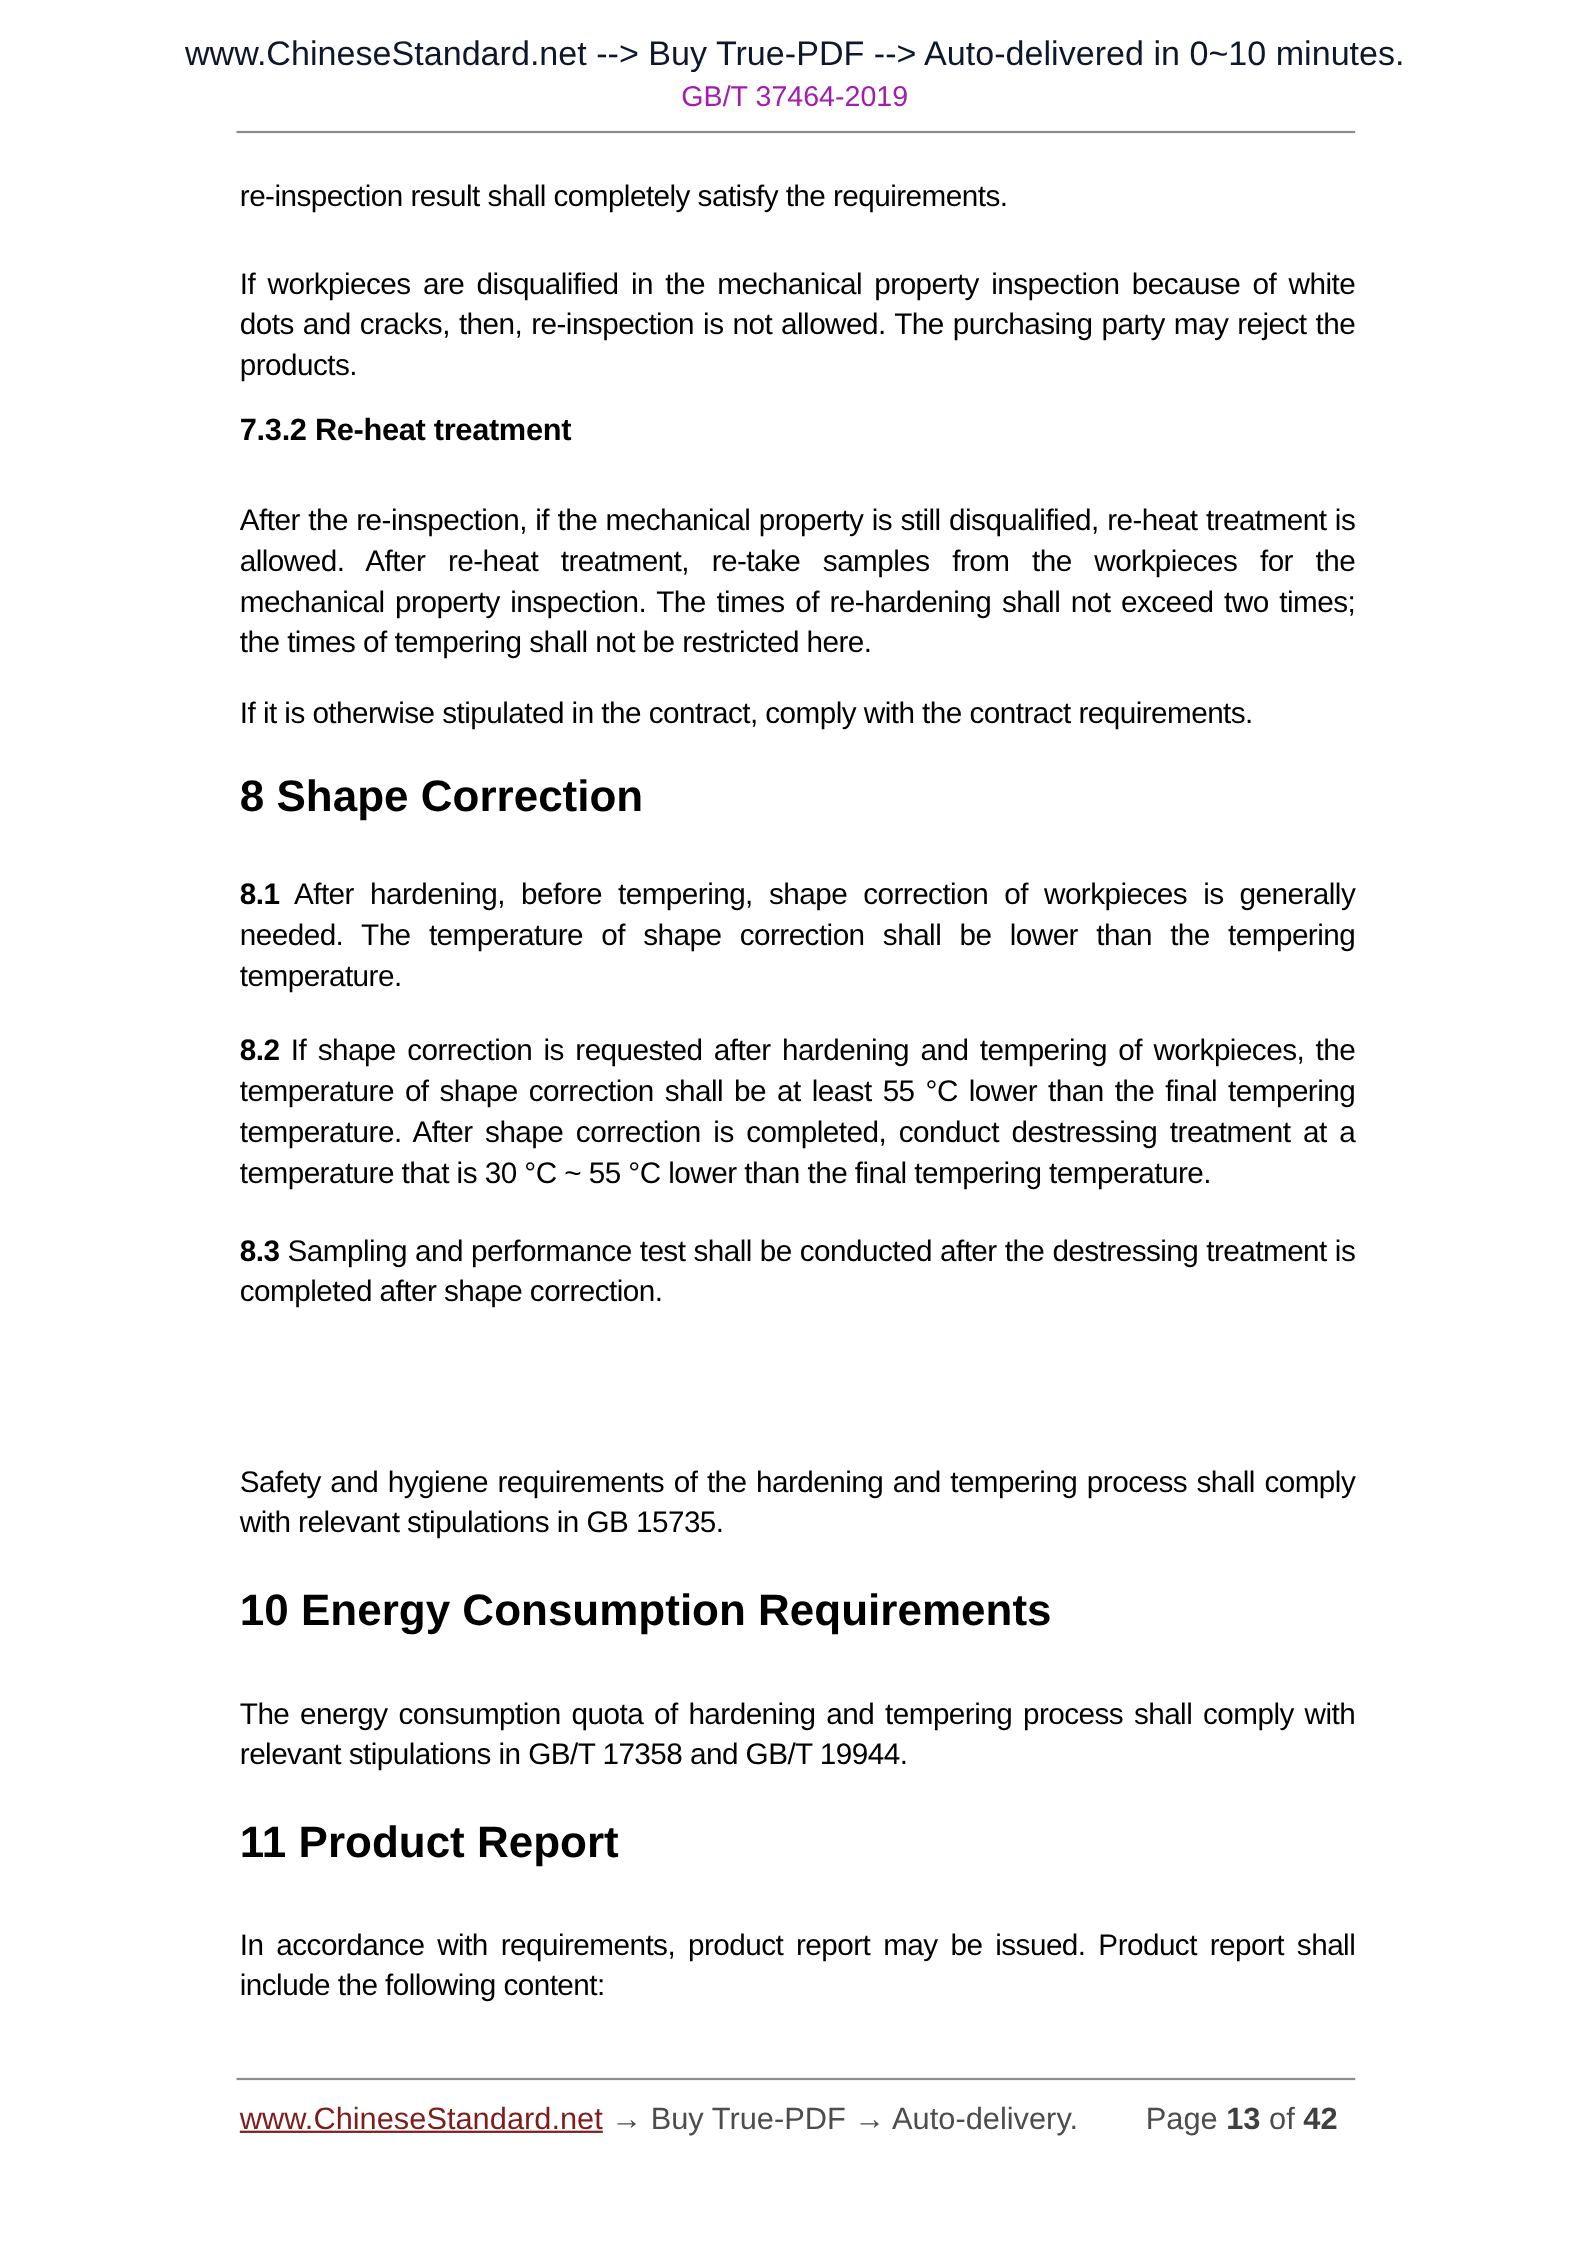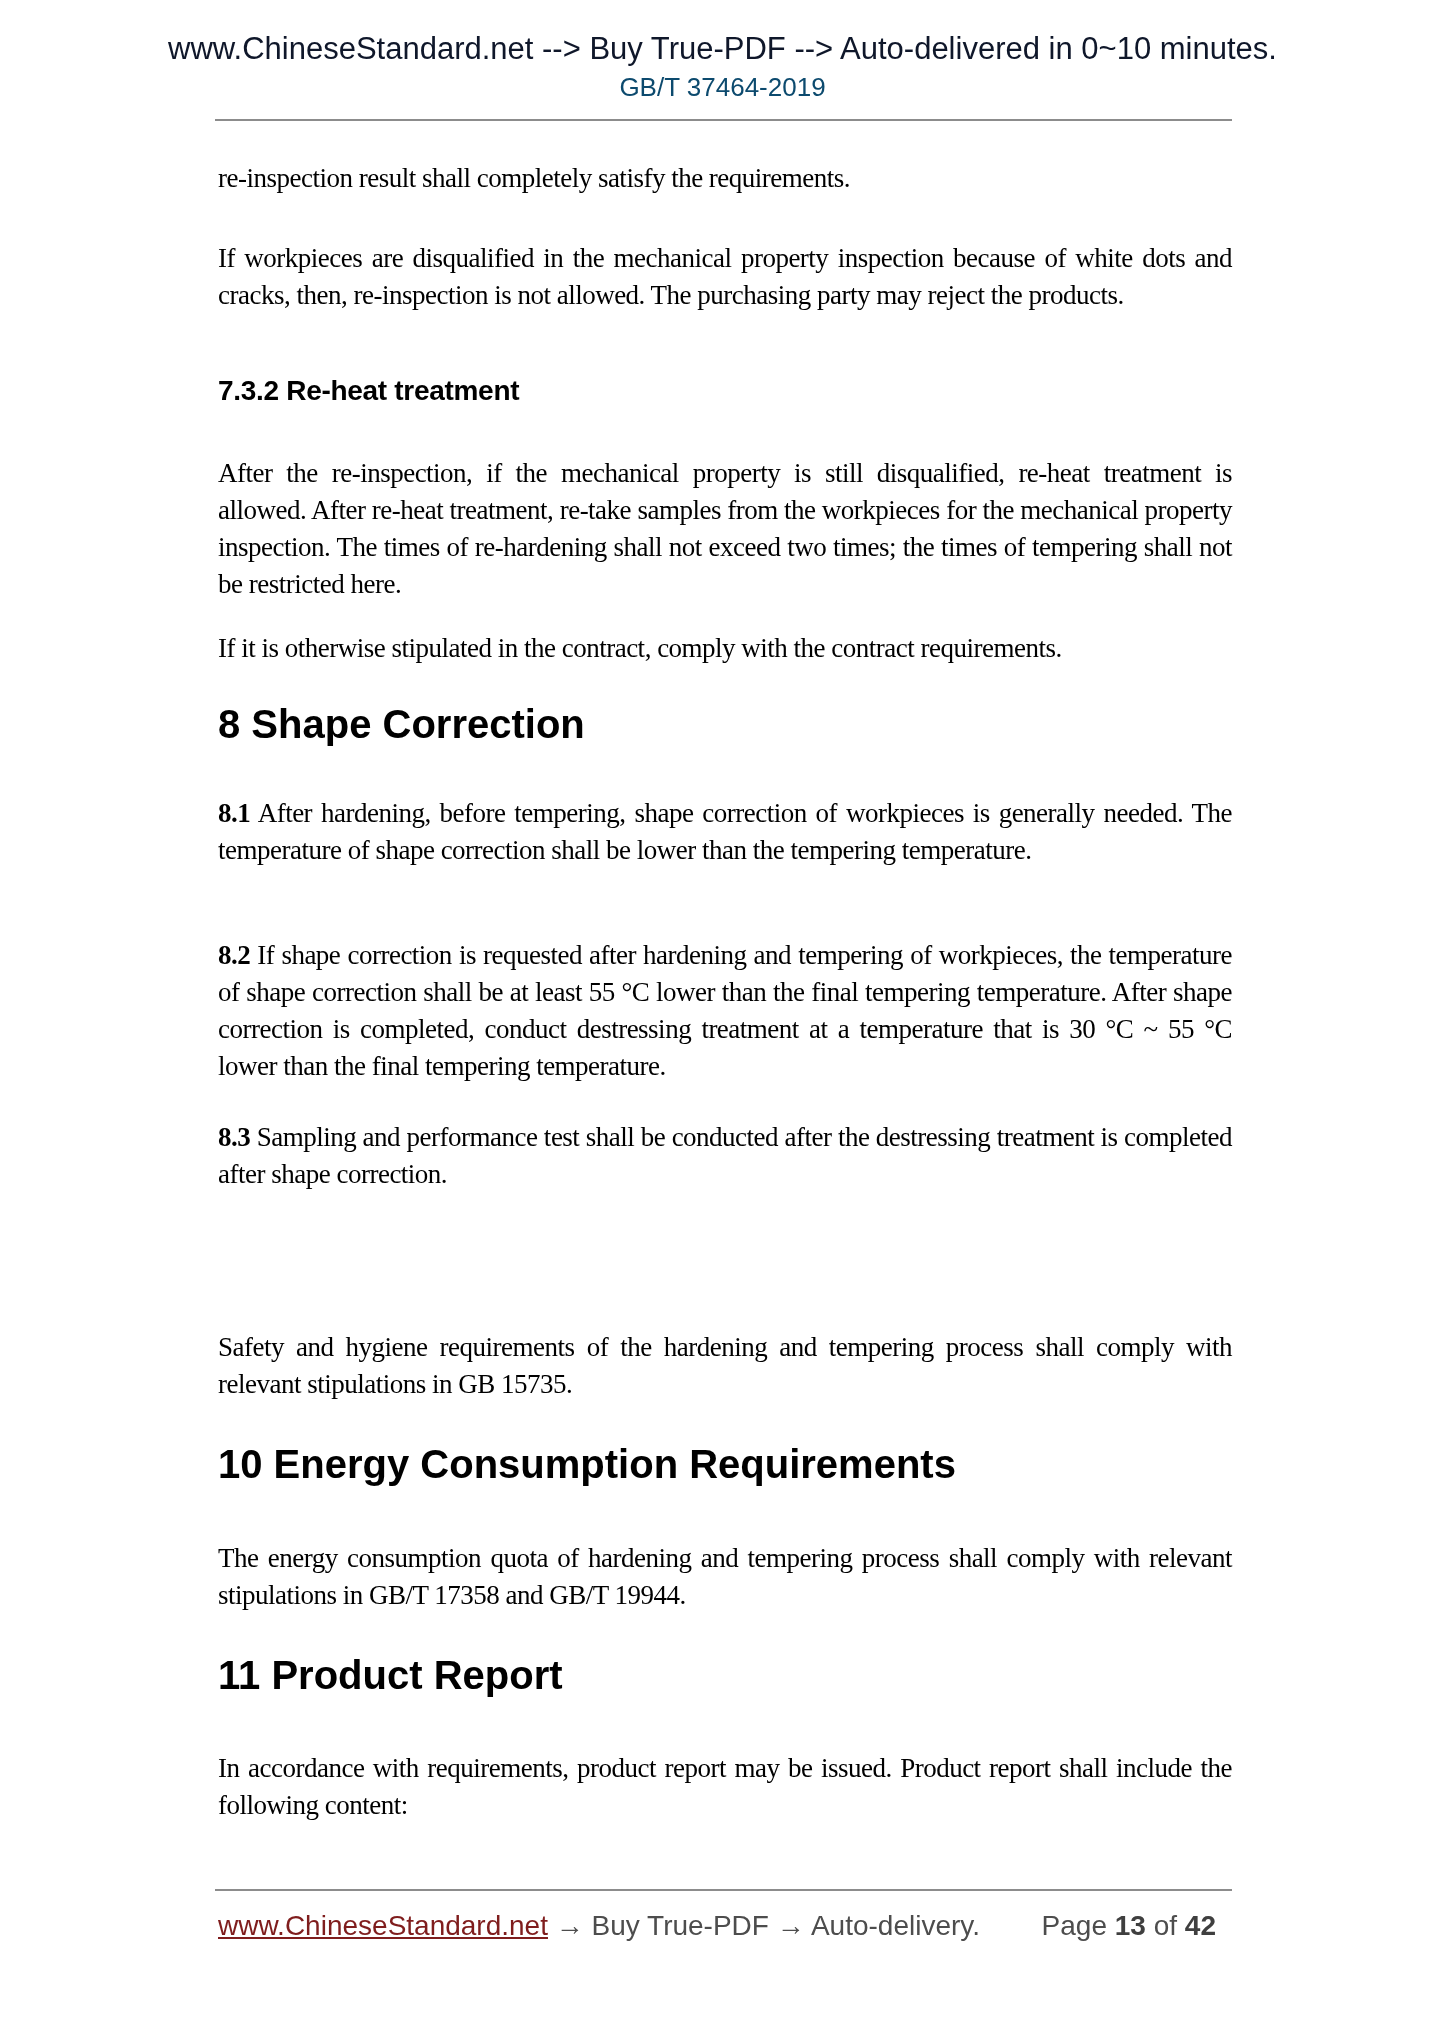--- a/index.html
+++ b/index.html
@@ -28,21 +28,21 @@
     white-space: nowrap;
   }
   .hdr-docnum {
     position: absolute;
     top: 70px;
     left: 0;
     width: 100%;
     text-align: center;
     font-size: 26px;
     line-height: 34px;
-    color: #0c4a6e;
+    color: #a21caf;
   }
   .rule {
     position: absolute;
     left: 215px;
     width: 1017px;
     height: 0;
     border-top: 2px solid #8c8c8c;
   }
   .rule-top { top: 119px; }
   .rule-bottom { top: 1889px; }
@@ -53,21 +53,20 @@
     left: 218px;
     width: 1014px;
     margin: 0;
     color: #000000;
   }
   .para {
     font-size: 27px;
     line-height: 37px;
     letter-spacing: -0.5px;
     text-align: justify;
-    font-family: Liberation Serif, serif;
   }
   .h-mid {
     font-size: 28px;
     line-height: 37px;
     font-weight: bold;
     letter-spacing: -0.3px;
   }
   .h-big {
     font-size: 40px;
     line-height: 48px;

